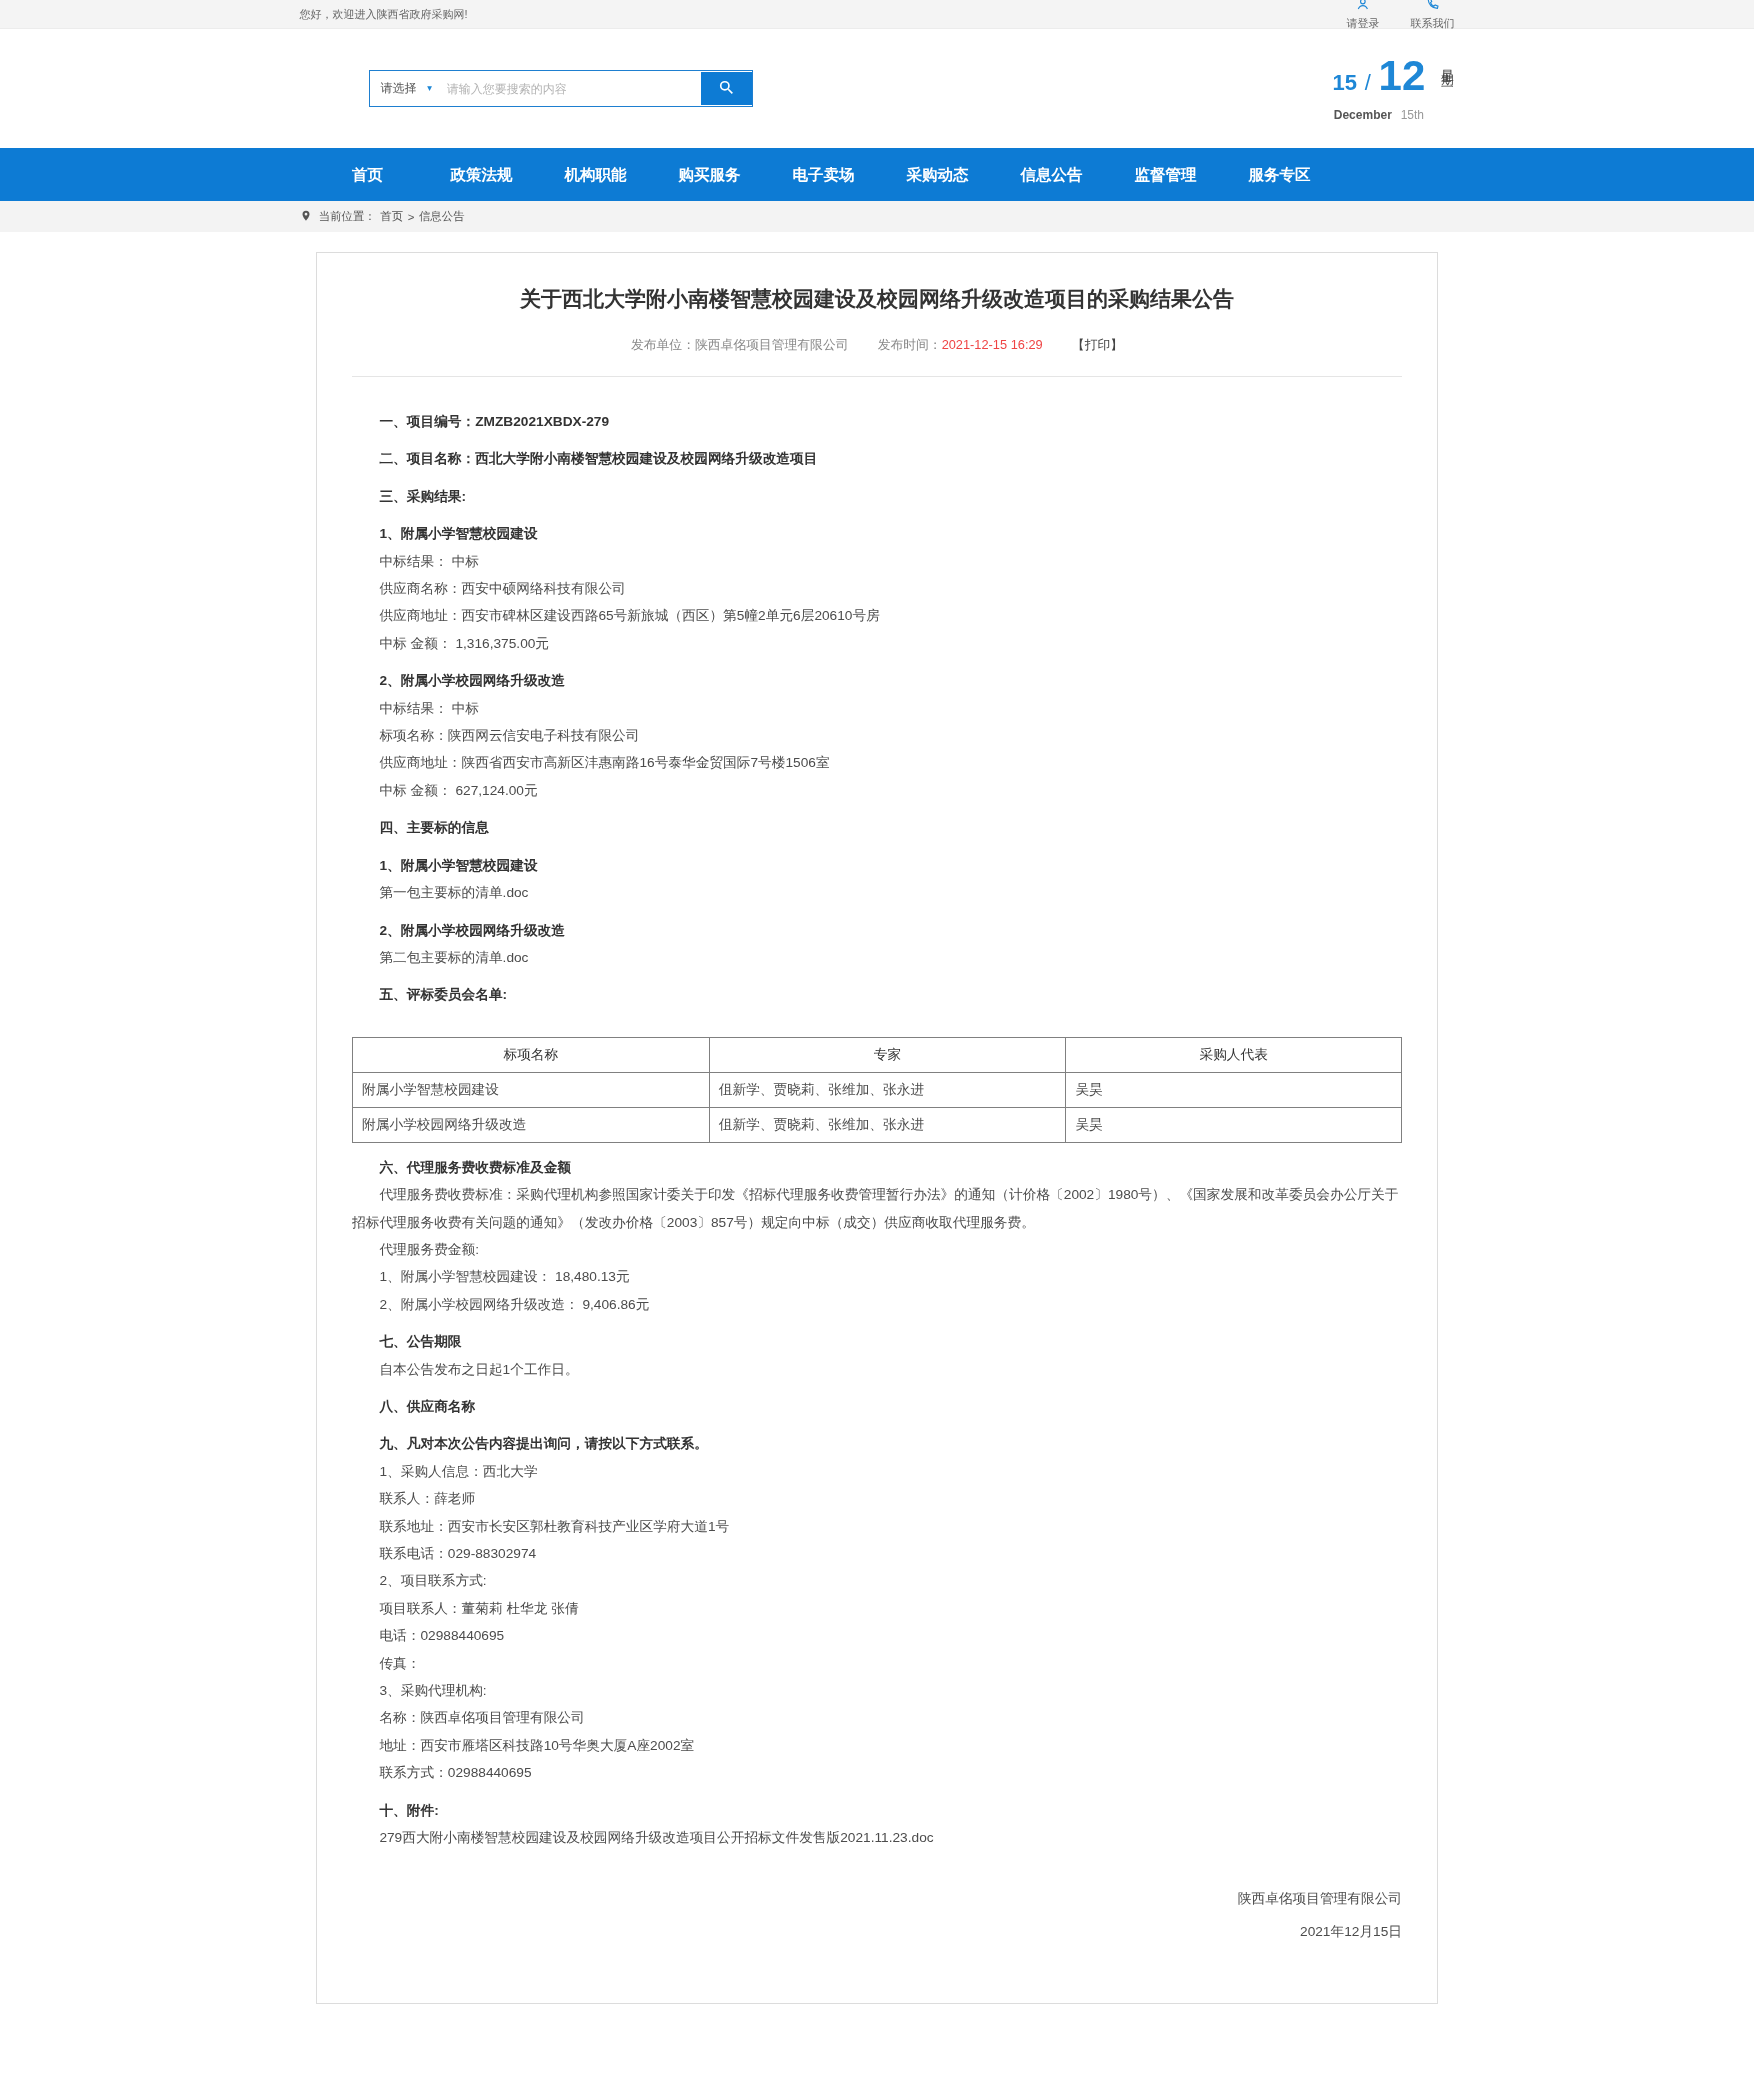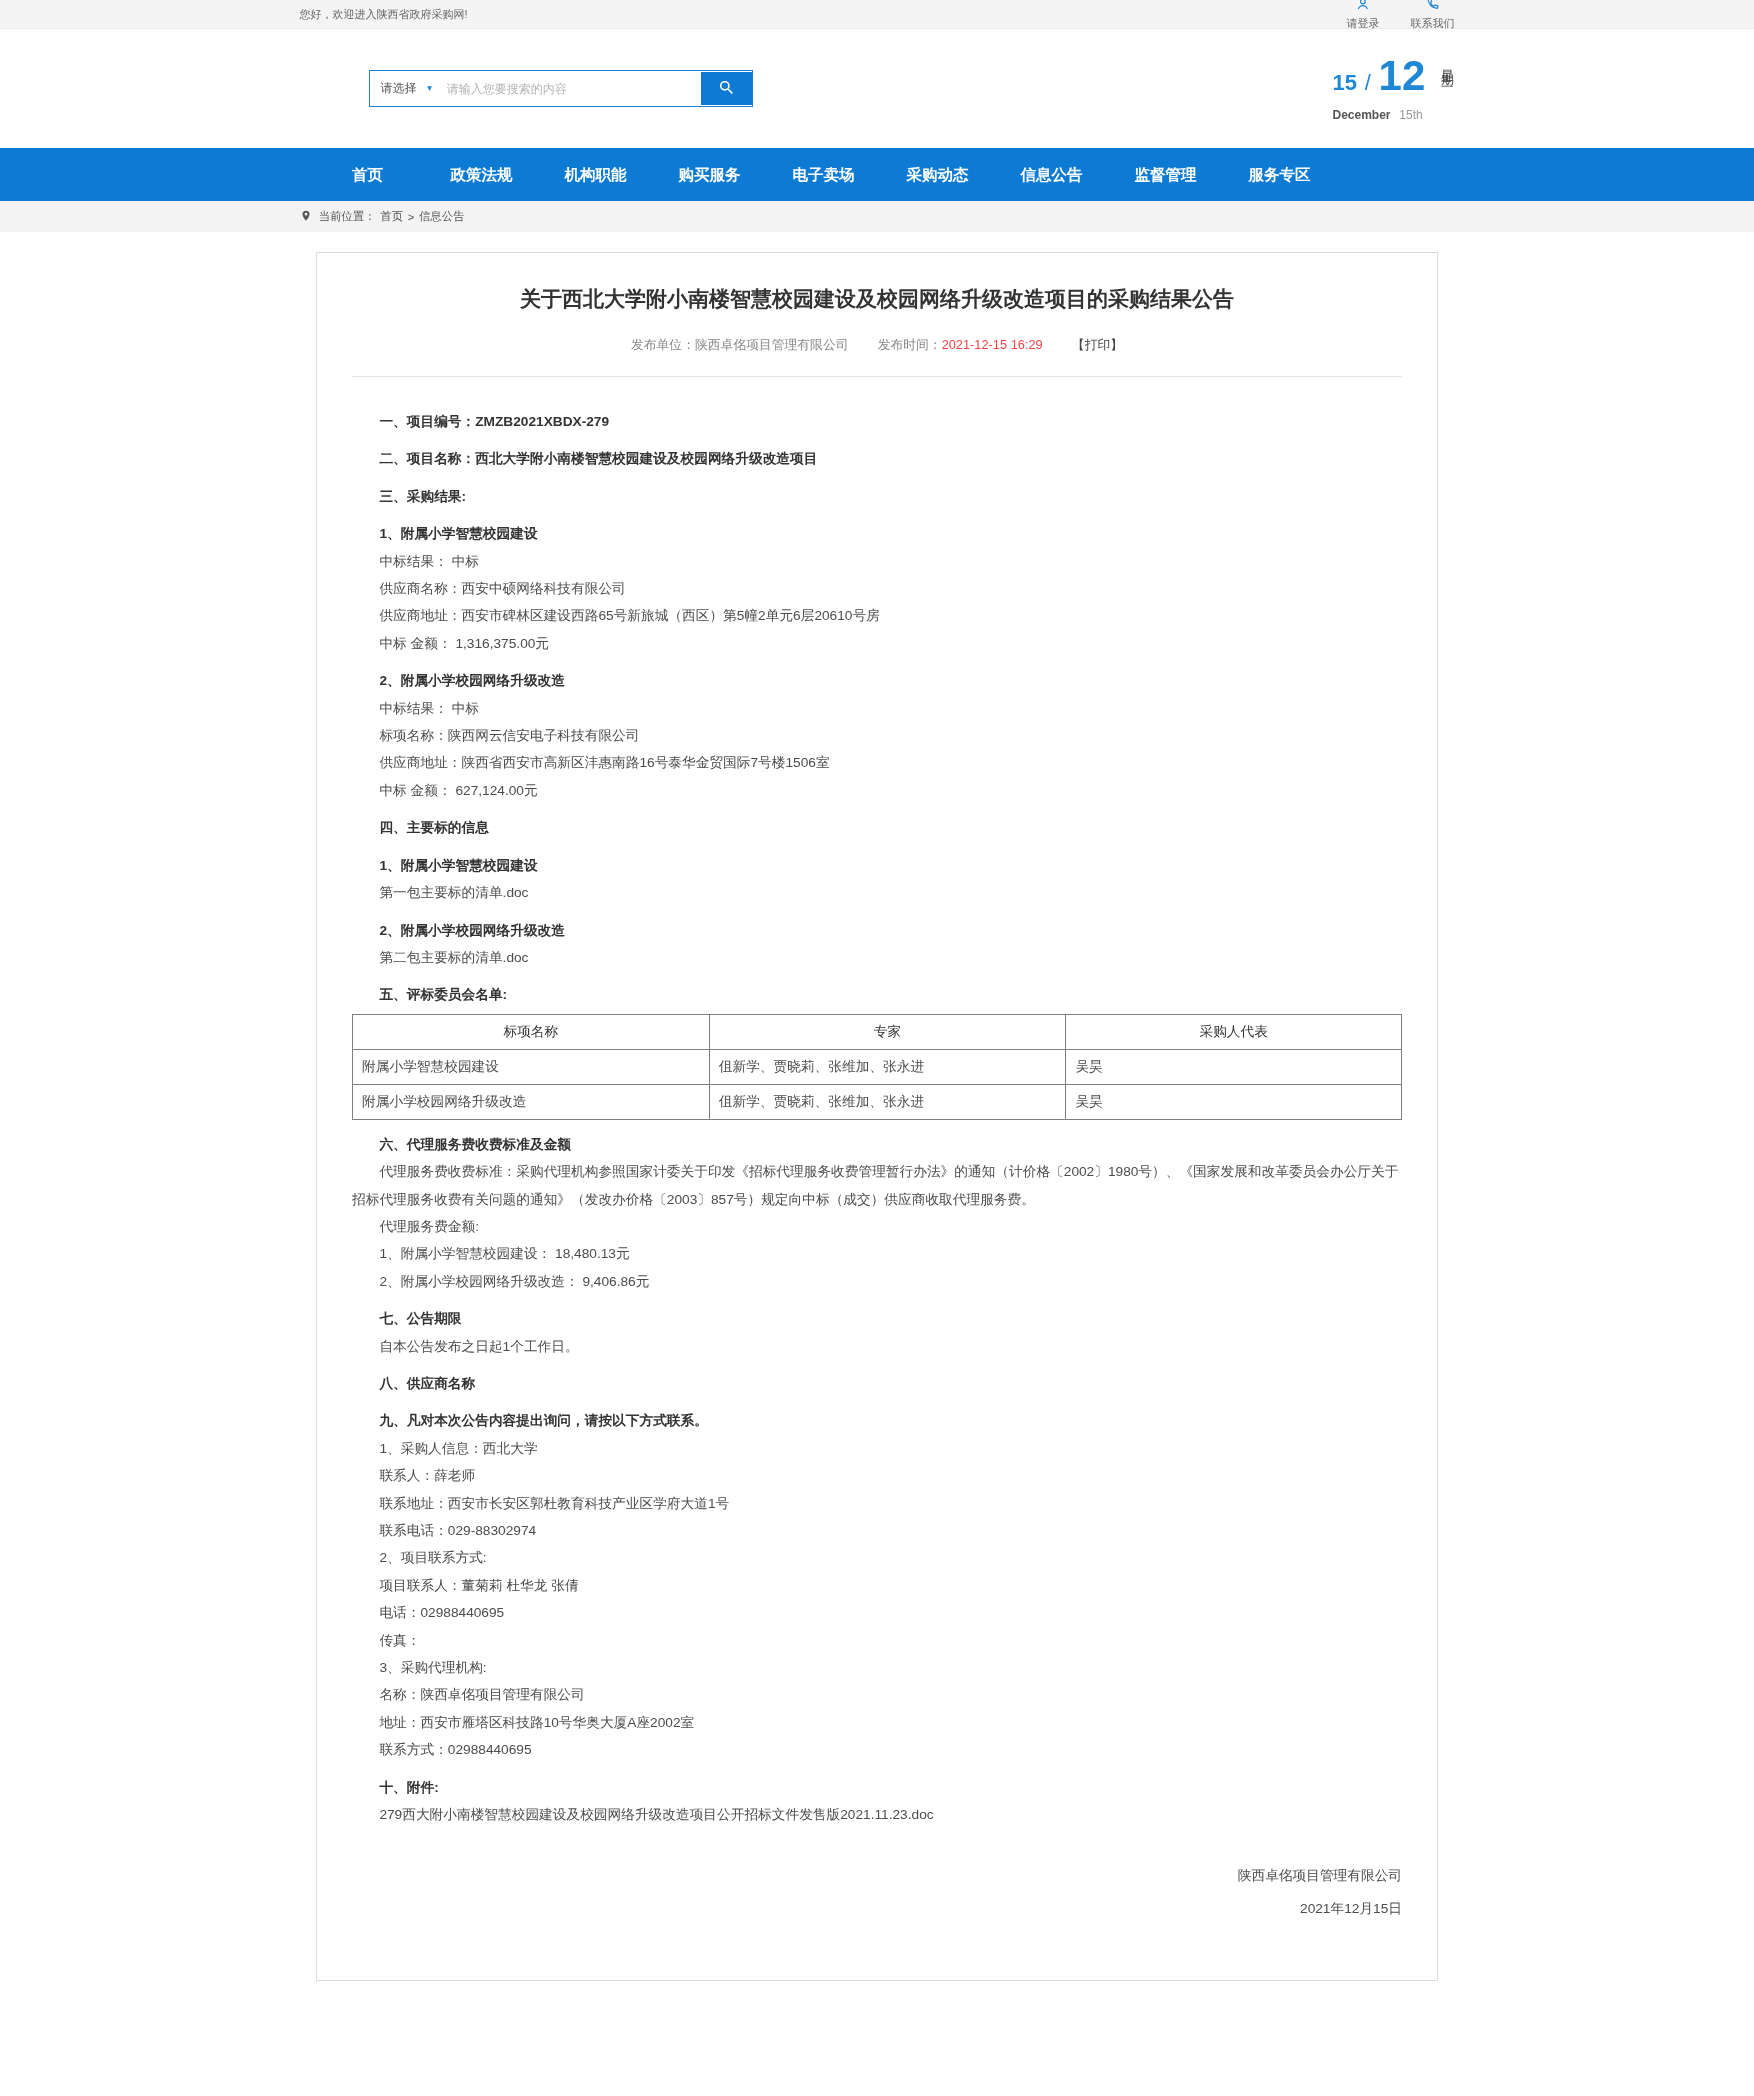--- a/index.html
+++ b/index.html
@@ -27,21 +27,21 @@
     display:flex; align-items:center; background:#fff; }
   .search-select { display:flex; align-items:center; gap:9.1px; padding:0 11px; font-size:12px;
     color:#555; cursor:pointer; white-space:nowrap; }
   .search-caret { font-size:8.2px; color:#1e87d6; }
   .search-input { flex:1; border:none; outline:none; font-size:12px; color:#555;
     font-family:inherit; min-width:0; }
   .search-input::placeholder { color:#b3b3b3; }
   .search-btn { width:51px; height:33px; background:#0d7bd4; border:none; cursor:pointer;
     display:flex; align-items:center; justify-content:center; }
   .datebox { margin-left:auto; display:flex; align-items:flex-start; }
-  .date-main { }
+  .date-main { text-align:center; }
   .date-nums { color:#1e87d6; font-weight:bold; line-height:42px; white-space:nowrap; }
   .date-day { font-size:22px; }
   .date-slash { font-size:22px; font-weight:normal; margin:0 3.7px; }
   .date-month { font-size:42px; }
   .date-sub { font-size:12px; margin-top:1.8px; }
   .date-monthname { color:#555; font-weight:bold; }
   .date-ordinal { color:#999; margin-left:5.5px; }
   .weekday { margin-left:14.6px; margin-top:3.7px; writing-mode:vertical-rl; text-orientation:upright;
     font-size:12.8px; color:#444; letter-spacing:3.7px; line-height:14.6px; }
 
@@ -64,21 +64,21 @@
   .pubinfo { text-align:center; font-size:12.8px; color:#888; margin-top:24px; padding-bottom:22px;
     border-bottom:0.9px solid #e5e5e5; }
   .pubinfo .seg { margin:0 12.8px; }
   .pub-time { color:#ef4444; }
   .print-btn { color:#444; cursor:pointer; }
   .article-body { margin-top:31px; font-size:13.7px; color:#4c4c4c; }
   .para { margin:0; line-height:27.4px; text-indent:2em; }
   .para.b { font-weight:bold; color:#333; margin-top:10px; }
   .para.link { cursor:pointer; }
 
-  table.committee { border-collapse:collapse; width:100%; margin:5px 0 11px; font-size:13.7px;border-radius:18px; }
+  table.committee { border-collapse:collapse; width:100%; margin:28px 0 11px; font-size:13.7px;border-radius:18px; }
   table.committee th, table.committee td { border:0.9px solid #808080; height:35px; padding:5.5px 9.1px; }
   table.committee th { font-weight:normal; color:#333; text-align:center; }
   table.committee td { text-align:left; color:#4c4c4c; }
 
   .signature { margin-top:31px; text-align:right; font-size:13.7px; line-height:33px; color:#4c4c4c; }
 
   
   .footer-gap { height:151px; }
 </style>
 </head>

